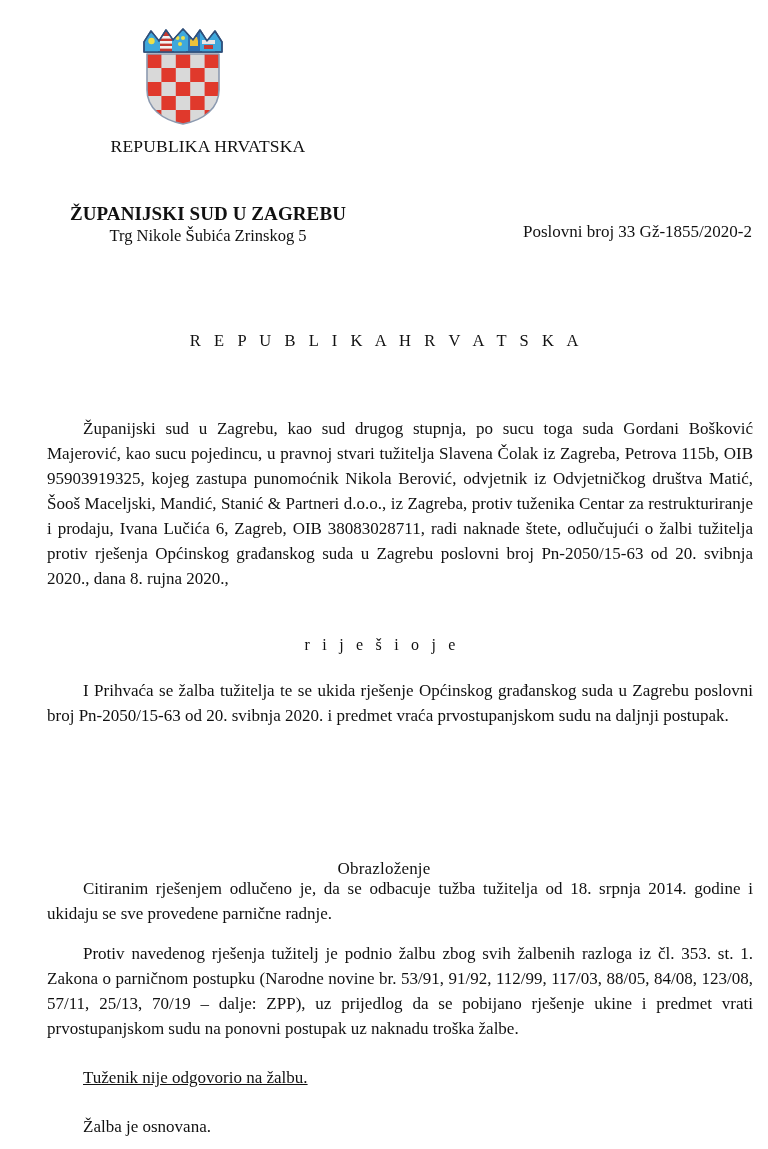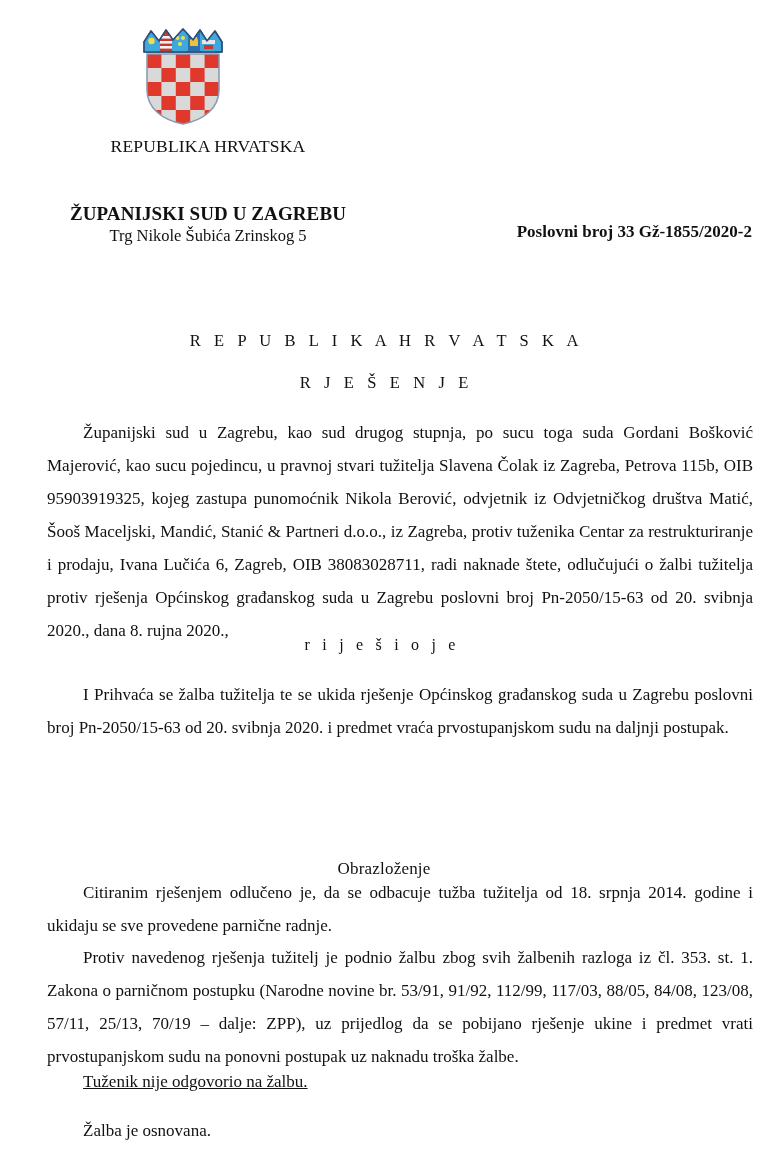--- a/index.html
+++ b/index.html
@@ -60,21 +60,20 @@
     white-space: nowrap;
   }
 
   
   .case-number {
     position: absolute;
     right: 16px;
     top: 222px;
     font-size: 17px;
     white-space: nowrap;
-    font-weight: bold;
   }
 
   
   .heading-spaced {
     position: absolute;
     left: 0;
     width: 768px;
     text-align: center;
     font-size: 16.5px;
     letter-spacing: 4.6px;
@@ -104,21 +103,21 @@
   }
 
   
   .body-block {
     position: absolute;
     left: 47px;
     width: 706px;
   }
   .para {
     font-size: 17px;
-    line-height: 33px;
+    line-height: 25px;
     text-align: justify;
     text-indent: 36px;
     margin: 0;
     -webkit-hyphens: none;
     hyphens: none;
   }
   .para.last-left { text-align: left; }
 
   .blk-intro   { top: 416px; }
   .blk-i       { top: 678px; }
@@ -201,21 +200,20 @@
 
   <div class="letterhead">
     <div class="lh-line1">REPUBLIKA HRVATSKA</div>
     <div class="lh-line2">ŽUPANIJSKI SUD U ZAGREBU</div>
     <div class="lh-line3">Trg Nikole Šubića Zrinskog 5</div>
   </div>
 
   <div class="case-number">Poslovni broj 33 Gž-1855/2020-2</div>
 
   <div class="heading-spaced heading-rh">R E P U B L I K A   H R V A T S K A</div>
-  <div class="heading-spaced heading-rj">R J E Š E N J E</div>
 
   <div class="body-block blk-intro">
     <p class="para">Županijski sud u Zagrebu, kao sud drugog stupnja, po sucu toga suda Gordani Bošković Majerović, kao sucu pojedincu, u pravnoj stvari tužitelja Slavena Čolak iz Zagreba, Petrova 115b, OIB 95903919325, kojeg zastupa punomoćnik Nikola Berović, odvjetnik iz Odvjetničkog društva Matić, Šooš Maceljski, Mandić, Stanić &amp; Partneri d.o.o., iz Zagreba, protiv tuženika Centar za restrukturiranje i prodaju, Ivana Lučića 6, Zagreb, OIB 38083028711, radi naknade štete, odlučujući o žalbi tužitelja protiv rješenja Općinskog građanskog suda u Zagrebu poslovni broj Pn-2050/15-63 od 20. svibnja 2020., dana 8. rujna 2020.,</p>
   </div>
 
   <div class="heading-rijesio">r i j e š i o   j e</div>
 
   <div class="body-block blk-i">
     <p class="para">I Prihvaća se žalba tužitelja te se ukida rješenje Općinskog građanskog suda u Zagrebu poslovni broj Pn-2050/15-63 od 20. svibnja 2020. i predmet vraća prvostupanjskom sudu na daljnji postupak.</p>
   </div>

